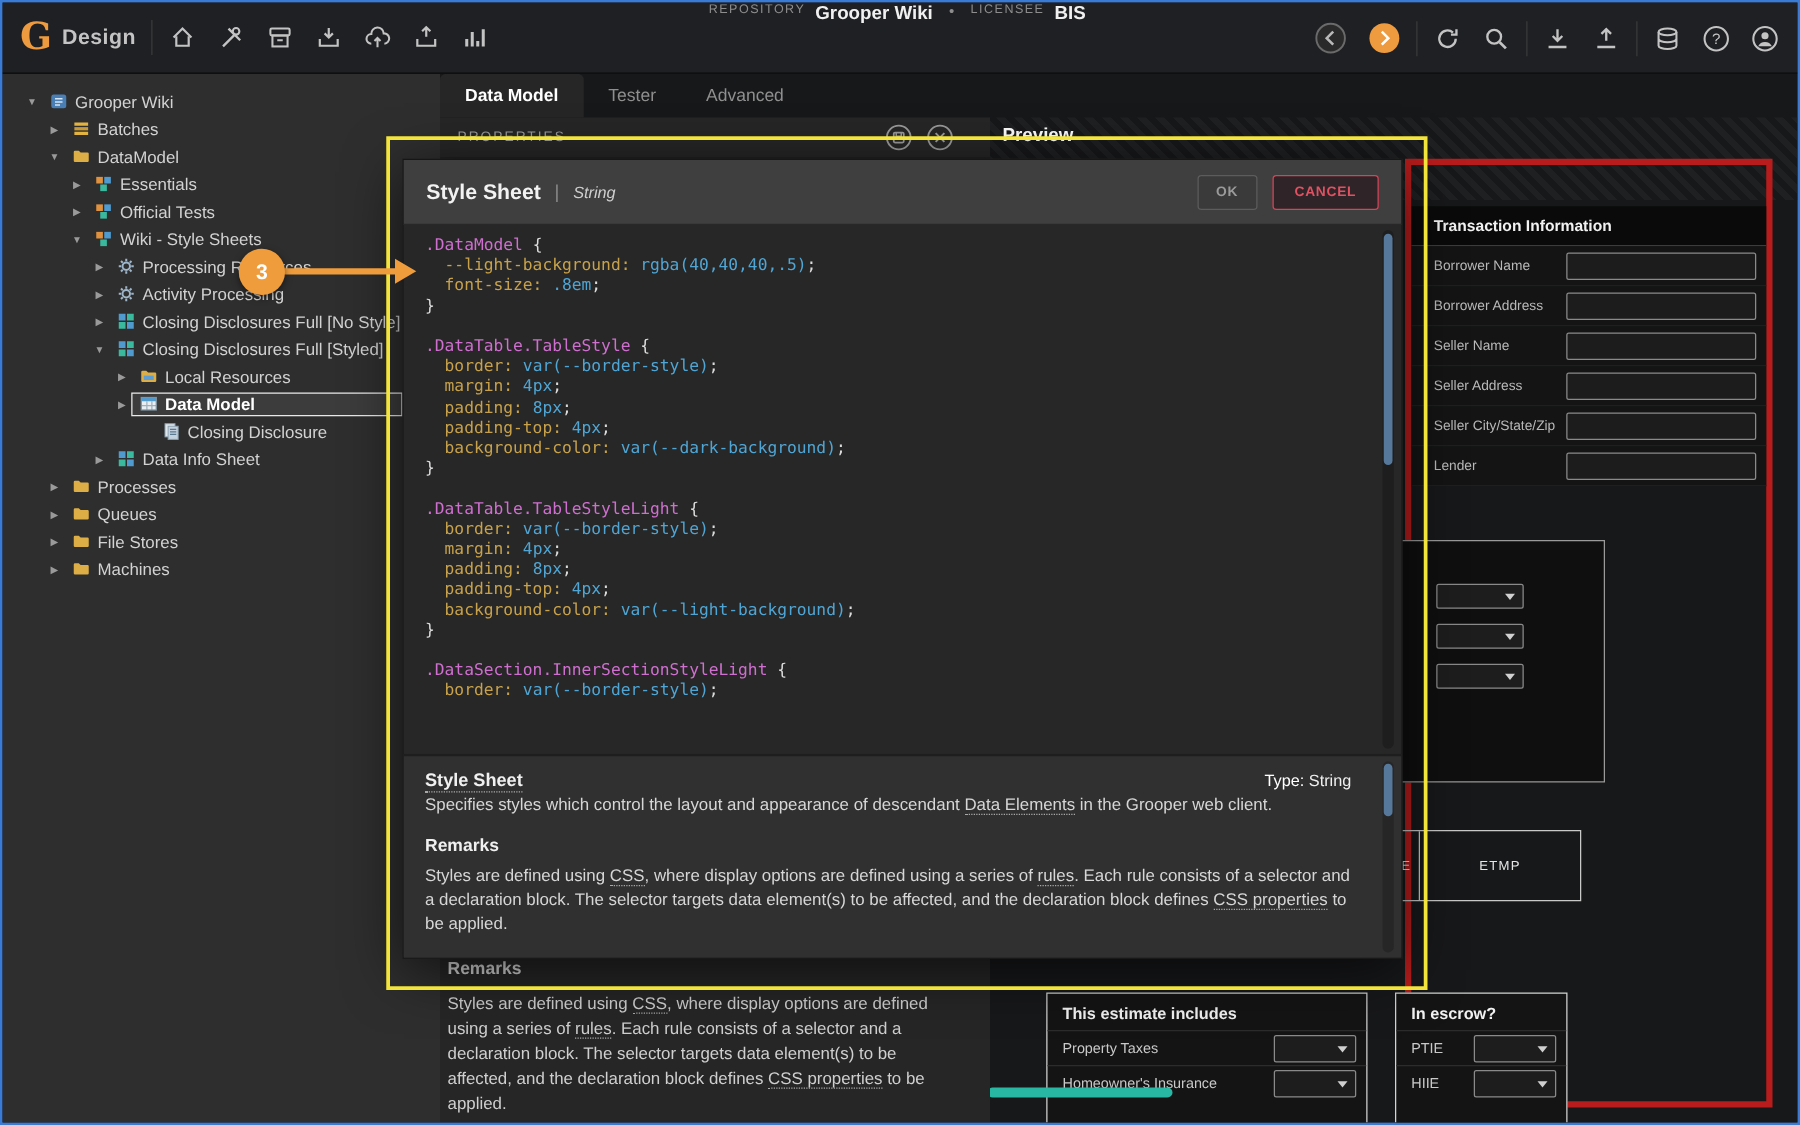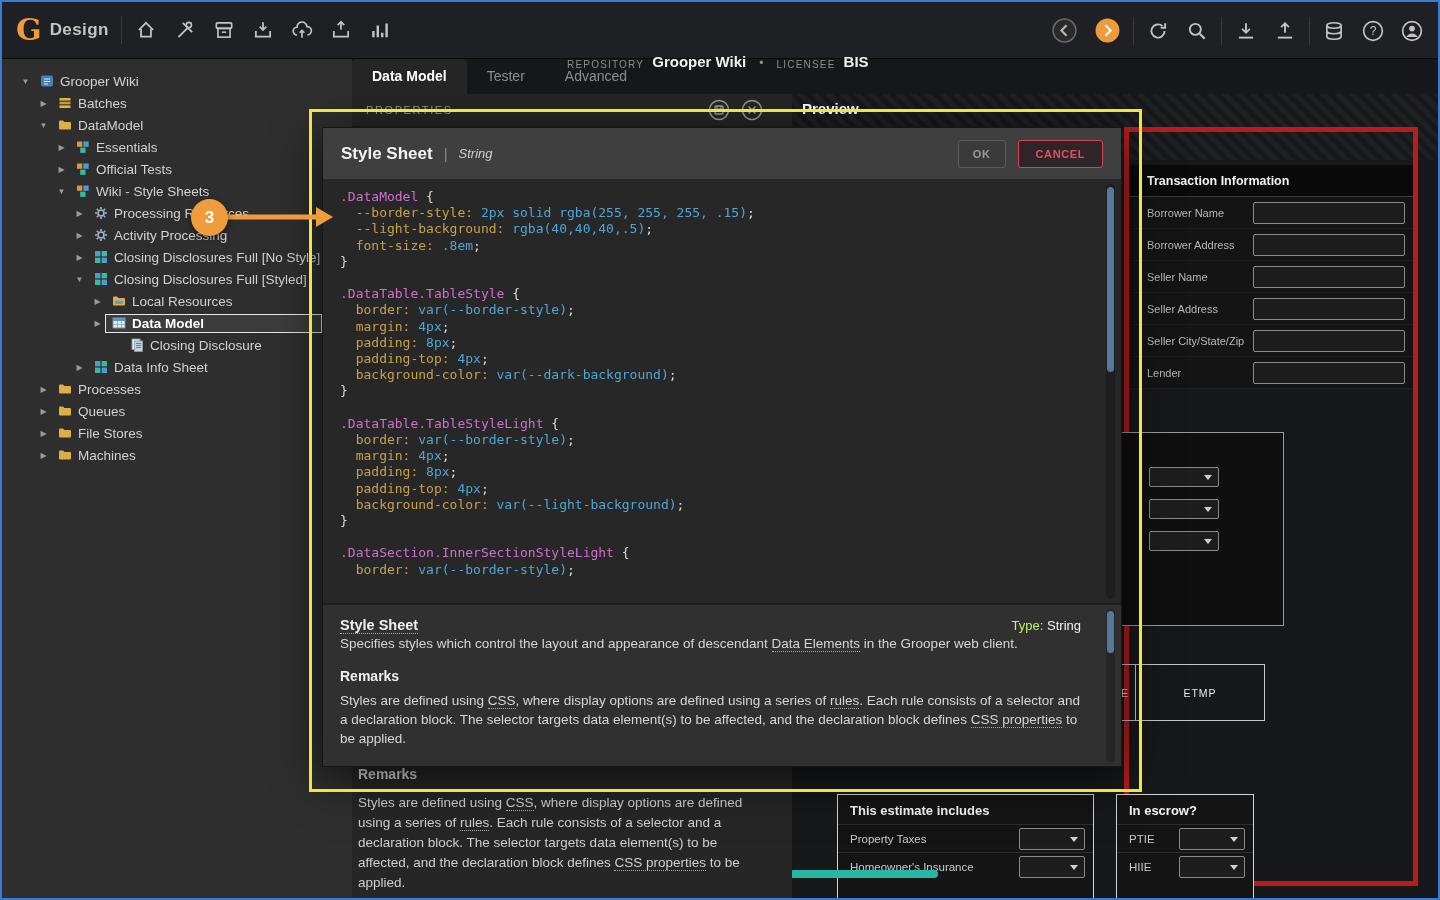--- a/index.html
+++ b/index.html
@@ -12,21 +12,21 @@
   .topbar{position:absolute;left:0;top:0;width:100%;height:57px;background:#1f2023;display:flex;align-items:center;border-bottom:1px solid #0b0b0b;z-index:3}
   .brand{display:flex;align-items:center;gap:8px;padding-left:14px}
   .logo-g{font-family:"DejaVu Serif","Liberation Serif",serif;font-size:30px;font-weight:bold;color:#ee9b3f;line-height:1}
   .app-name{font-size:17px;color:#c4c4c4;letter-spacing:.4px;font-weight:bold}
   .tb-sep{width:1px;height:28px;background:#3a3a3a;margin:0 12px;flex:0 0 1px}
   .tb-icons{display:flex;align-items:center;gap:15px}
   .tb-icon{width:24px;height:24px;display:inline-flex;align-items:center;justify-content:center;cursor:pointer}
   .tb-icon svg{width:22px;height:22px}
   .tb-icon.lg{width:28px;height:28px}
   .tb-icon.lg svg{width:27px;height:27px}
-  .tb-center{position:absolute;left:565px;top:0;height:68px;display:flex;align-items:flex-end;gap:8px}
+  .tb-center{position:absolute;left:565px;top:0;height:68px;display:flex;align-items:flex-start;gap:8px}
   .tb-label{font-size:10px;color:#8d8d8d;letter-spacing:1.2px}
   .tb-value{font-size:15px;color:#f0f0f0;font-weight:bold}
   .tb-dot{color:#8d8d8d;font-size:12px;margin:0 5px}
   .tb-right{position:absolute;right:14px;top:0;height:57px;display:flex;align-items:center}
 
   
   .sidebar{position:absolute;left:0;top:57px;width:350px;bottom:0;background:#2e2e2e;z-index:1;overflow:hidden}
   .tree{padding-top:11px}
   .tree-row{height:22px;display:flex;align-items:center;white-space:nowrap;cursor:pointer}
   .tree-arrow{width:15px;flex:0 0 15px;font-size:8px;color:#9a9a9a;text-align:center}
@@ -91,21 +91,21 @@
   .tok-p{color:#c8a24a}
   .tok-v{color:#4fa6d5}
   .tok-w{color:#dcdcdc}
   .code-scroll{position:absolute;right:6px;top:4px;width:9px;bottom:4px;background:#1e1e1e;border-radius:5px;cursor:pointer}
   .code-thumb{position:absolute;left:1px;right:1px;top:3px;height:185px;background:#56789a;border-radius:5px}
   .dlg-doc{position:relative;flex:1;background:#303030;border-top:2px solid #1e1e1e;padding:12px 40px 0 17px;overflow:hidden}
   .doc-headrow{display:flex;align-items:baseline}
   .doc-heading{font-size:14.5px;font-weight:bold;color:#f0f0f0}
   .doclink{border-bottom:1px dotted #a9a9a9;cursor:pointer}
   .doc-type{margin-left:auto;font-size:13px}
-  .muted{color:#bef264}
+  .muted{color:#ffffff}
   .white{color:#f0f0f0}
   .doc-par{font-size:13.5px;line-height:19px;color:#d6d6d6;}
   .doc-remarks-head{font-size:14px;font-weight:bold;color:#f0f0f0;margin-top:15px}
   .doc-par.second{margin-top:7px}
   .doc-scroll{position:absolute;right:6px;top:4px;width:9px;bottom:4px;background:#262626;border-radius:5px;cursor:pointer}
   .doc-thumb{position:absolute;left:1px;right:1px;top:2px;height:42px;background:#56789a;border-radius:5px}
 
   
   .annot-rect{position:absolute;left:307px;top:107px;width:833px;height:683px;border:3px solid #f2e43b;z-index:20;pointer-events:none}
   .annot-badge{position:absolute;left:189px;top:197px;width:37px;height:37px;border-radius:50%;background:#ef9d3c;color:#fff;font-size:17px;font-weight:bold;display:flex;align-items:center;justify-content:center;z-index:22;box-shadow:0 2px 6px rgba(0,0,0,.5);pointer-events:none}
@@ -573,21 +573,20 @@
       <span class="dlg-titlesep">|</span>
       <span class="dlg-subtitle">String</span>
       <span class="dlg-buttons">
         <span class="btn btn-ok">OK</span>
         <span class="btn btn-cancel">CANCEL</span>
       </span>
     </div>
     <div class="dlg-code">
       <div class="code-lines">
           <div class="code-line"><span class="tok-s">.DataModel</span><span class="tok-w"> {</span></div>
-          <div class="code-line"><span class="tok-w">  </span><span class="tok-p">--border-style:</span><span class="tok-v"> 2px solid rgba(255, 255, 255, .15)</span><span class="tok-w">;</span></div>
           <div class="code-line"><span class="tok-w">  </span><span class="tok-p">--light-background:</span><span class="tok-v"> rgba(40,40,40,.5)</span><span class="tok-w">;</span></div>
           <div class="code-line"><span class="tok-w">  </span><span class="tok-p">font-size:</span><span class="tok-v"> .8em</span><span class="tok-w">;</span></div>
           <div class="code-line"><span class="tok-w">}</span></div>
           <div class="code-line">&nbsp;</div>
           <div class="code-line"><span class="tok-s">.DataTable.TableStyle</span><span class="tok-w"> {</span></div>
           <div class="code-line"><span class="tok-w">  </span><span class="tok-p">border:</span><span class="tok-v"> var(--border-style)</span><span class="tok-w">;</span></div>
           <div class="code-line"><span class="tok-w">  </span><span class="tok-p">margin:</span><span class="tok-v"> 4px</span><span class="tok-w">;</span></div>
           <div class="code-line"><span class="tok-w">  </span><span class="tok-p">padding:</span><span class="tok-v"> 8px</span><span class="tok-w">;</span></div>
           <div class="code-line"><span class="tok-w">  </span><span class="tok-p">padding-top:</span><span class="tok-v"> 4px</span><span class="tok-w">;</span></div>
           <div class="code-line"><span class="tok-w">  </span><span class="tok-p">background-color:</span><span class="tok-v"> var(--dark-background)</span><span class="tok-w">;</span></div>

